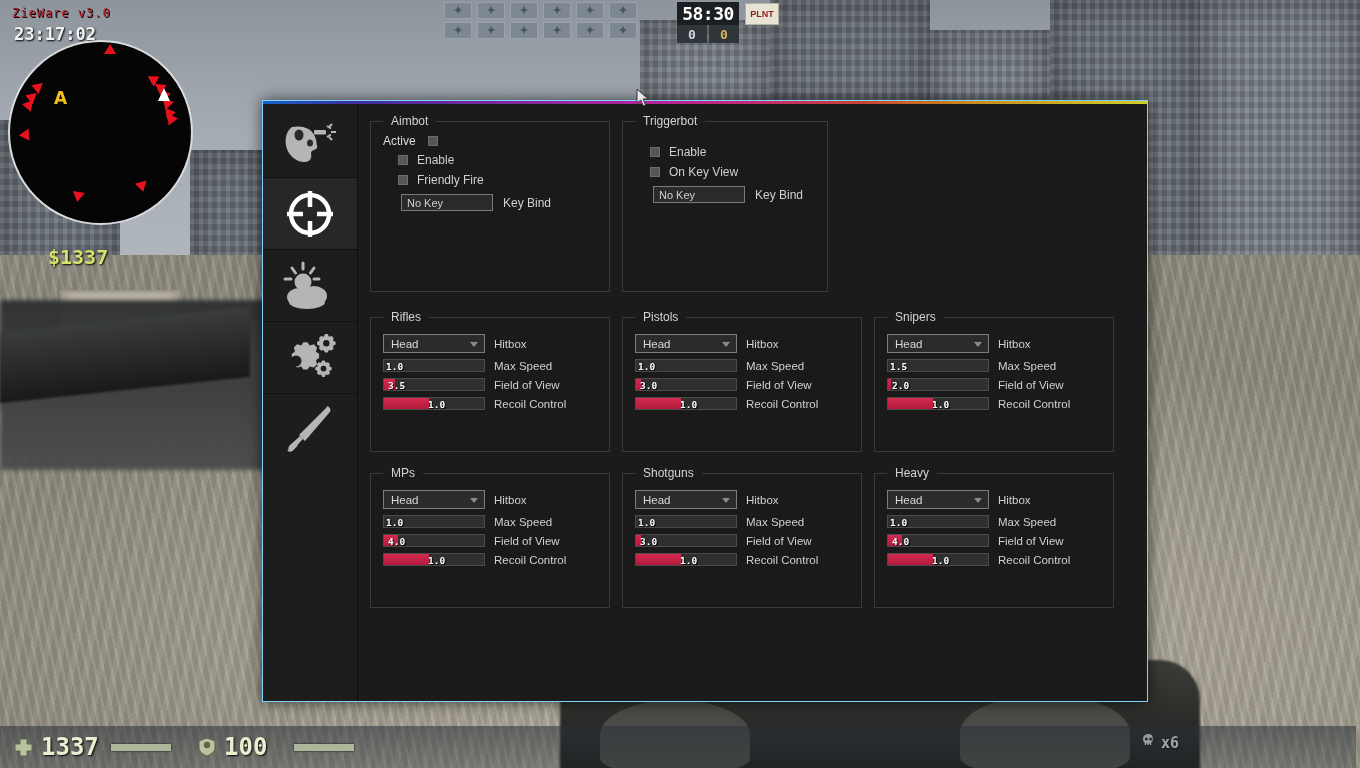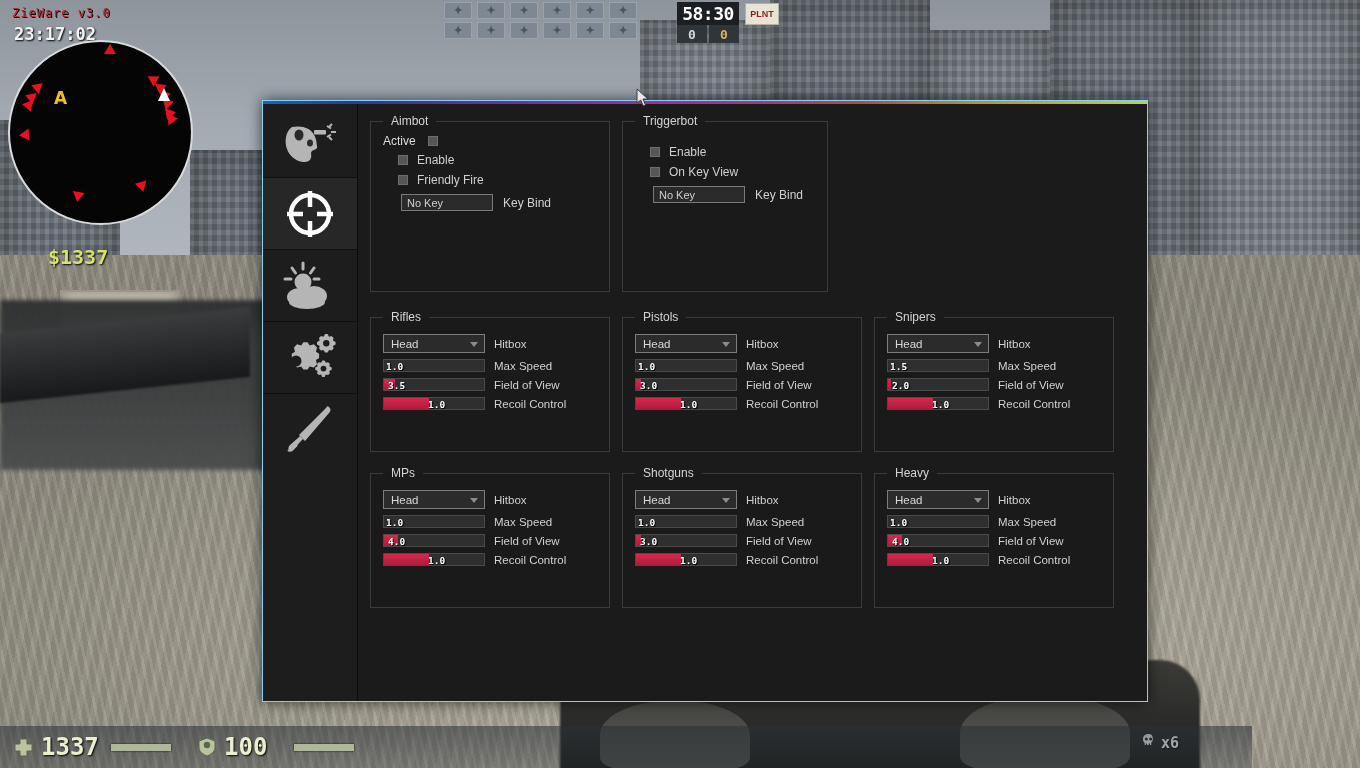--- a/index.html
+++ b/index.html
@@ -145,21 +145,21 @@
   #score-t{ color:#d6b45a; }
   #hud-bomb-icon{
     width:34px;height:22px; margin-left:6px; margin-top:1px;
     background:#e8e4d5; border:1px solid #b5b1a2;
     display:flex;align-items:center;justify-content:center;
     color:#8e1d1d; font-size:9px; font-weight:bold;
   }
 
   
   #hud-bottom{
-    left:0; top:726px; width:1252px; height:42px;
+    left:0; top:726px; width:1356px; height:42px;
     background:linear-gradient(180deg, rgba(40,48,56,.55), rgba(40,48,56,.30));
     display:flex; padding-left:14px; gap:0;
   }
   .stat{ display:flex; align-items:center; gap:8px; margin-right:26px; }
   .stat .ico{ width:19px;height:22px; display:flex;align-items:center;justify-content:center; }
   .stat .num{
     color:#e9efcf; font-size:24px; font-weight:bold;
     font-family:"DejaVu Sans Mono", monospace; text-shadow:1px 1px 2px #000;
     min-width:62px;
   }

